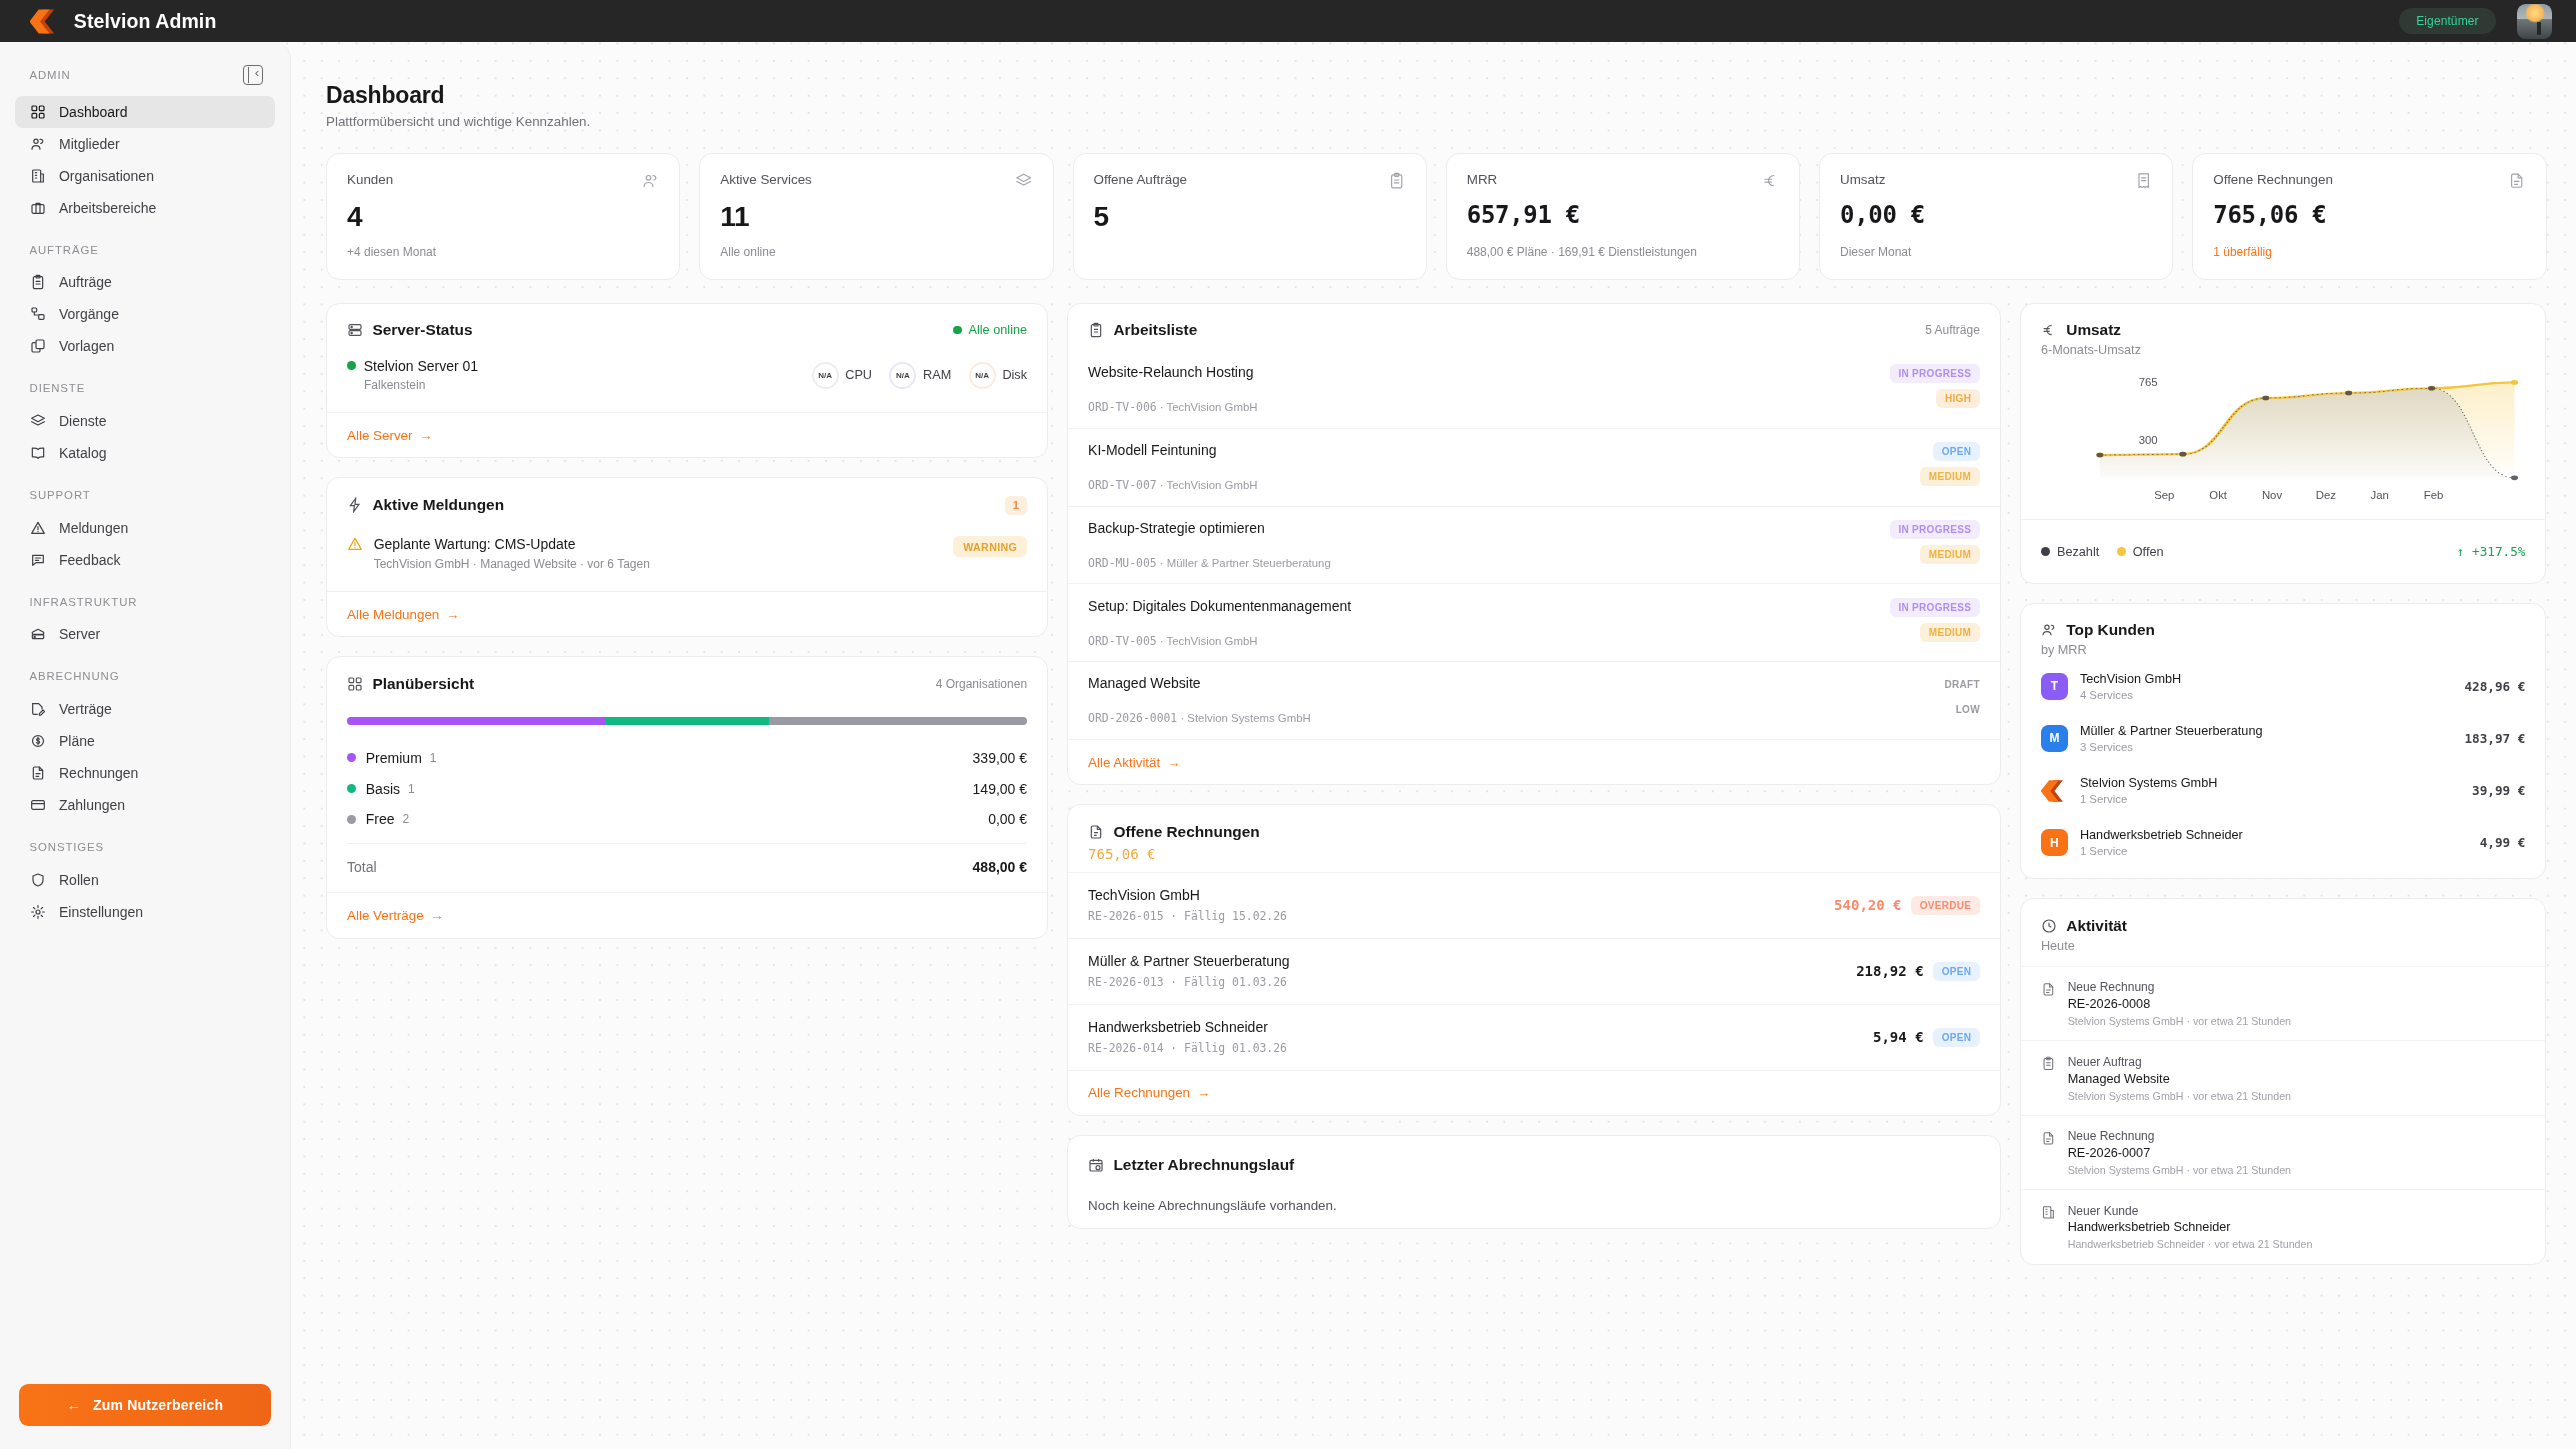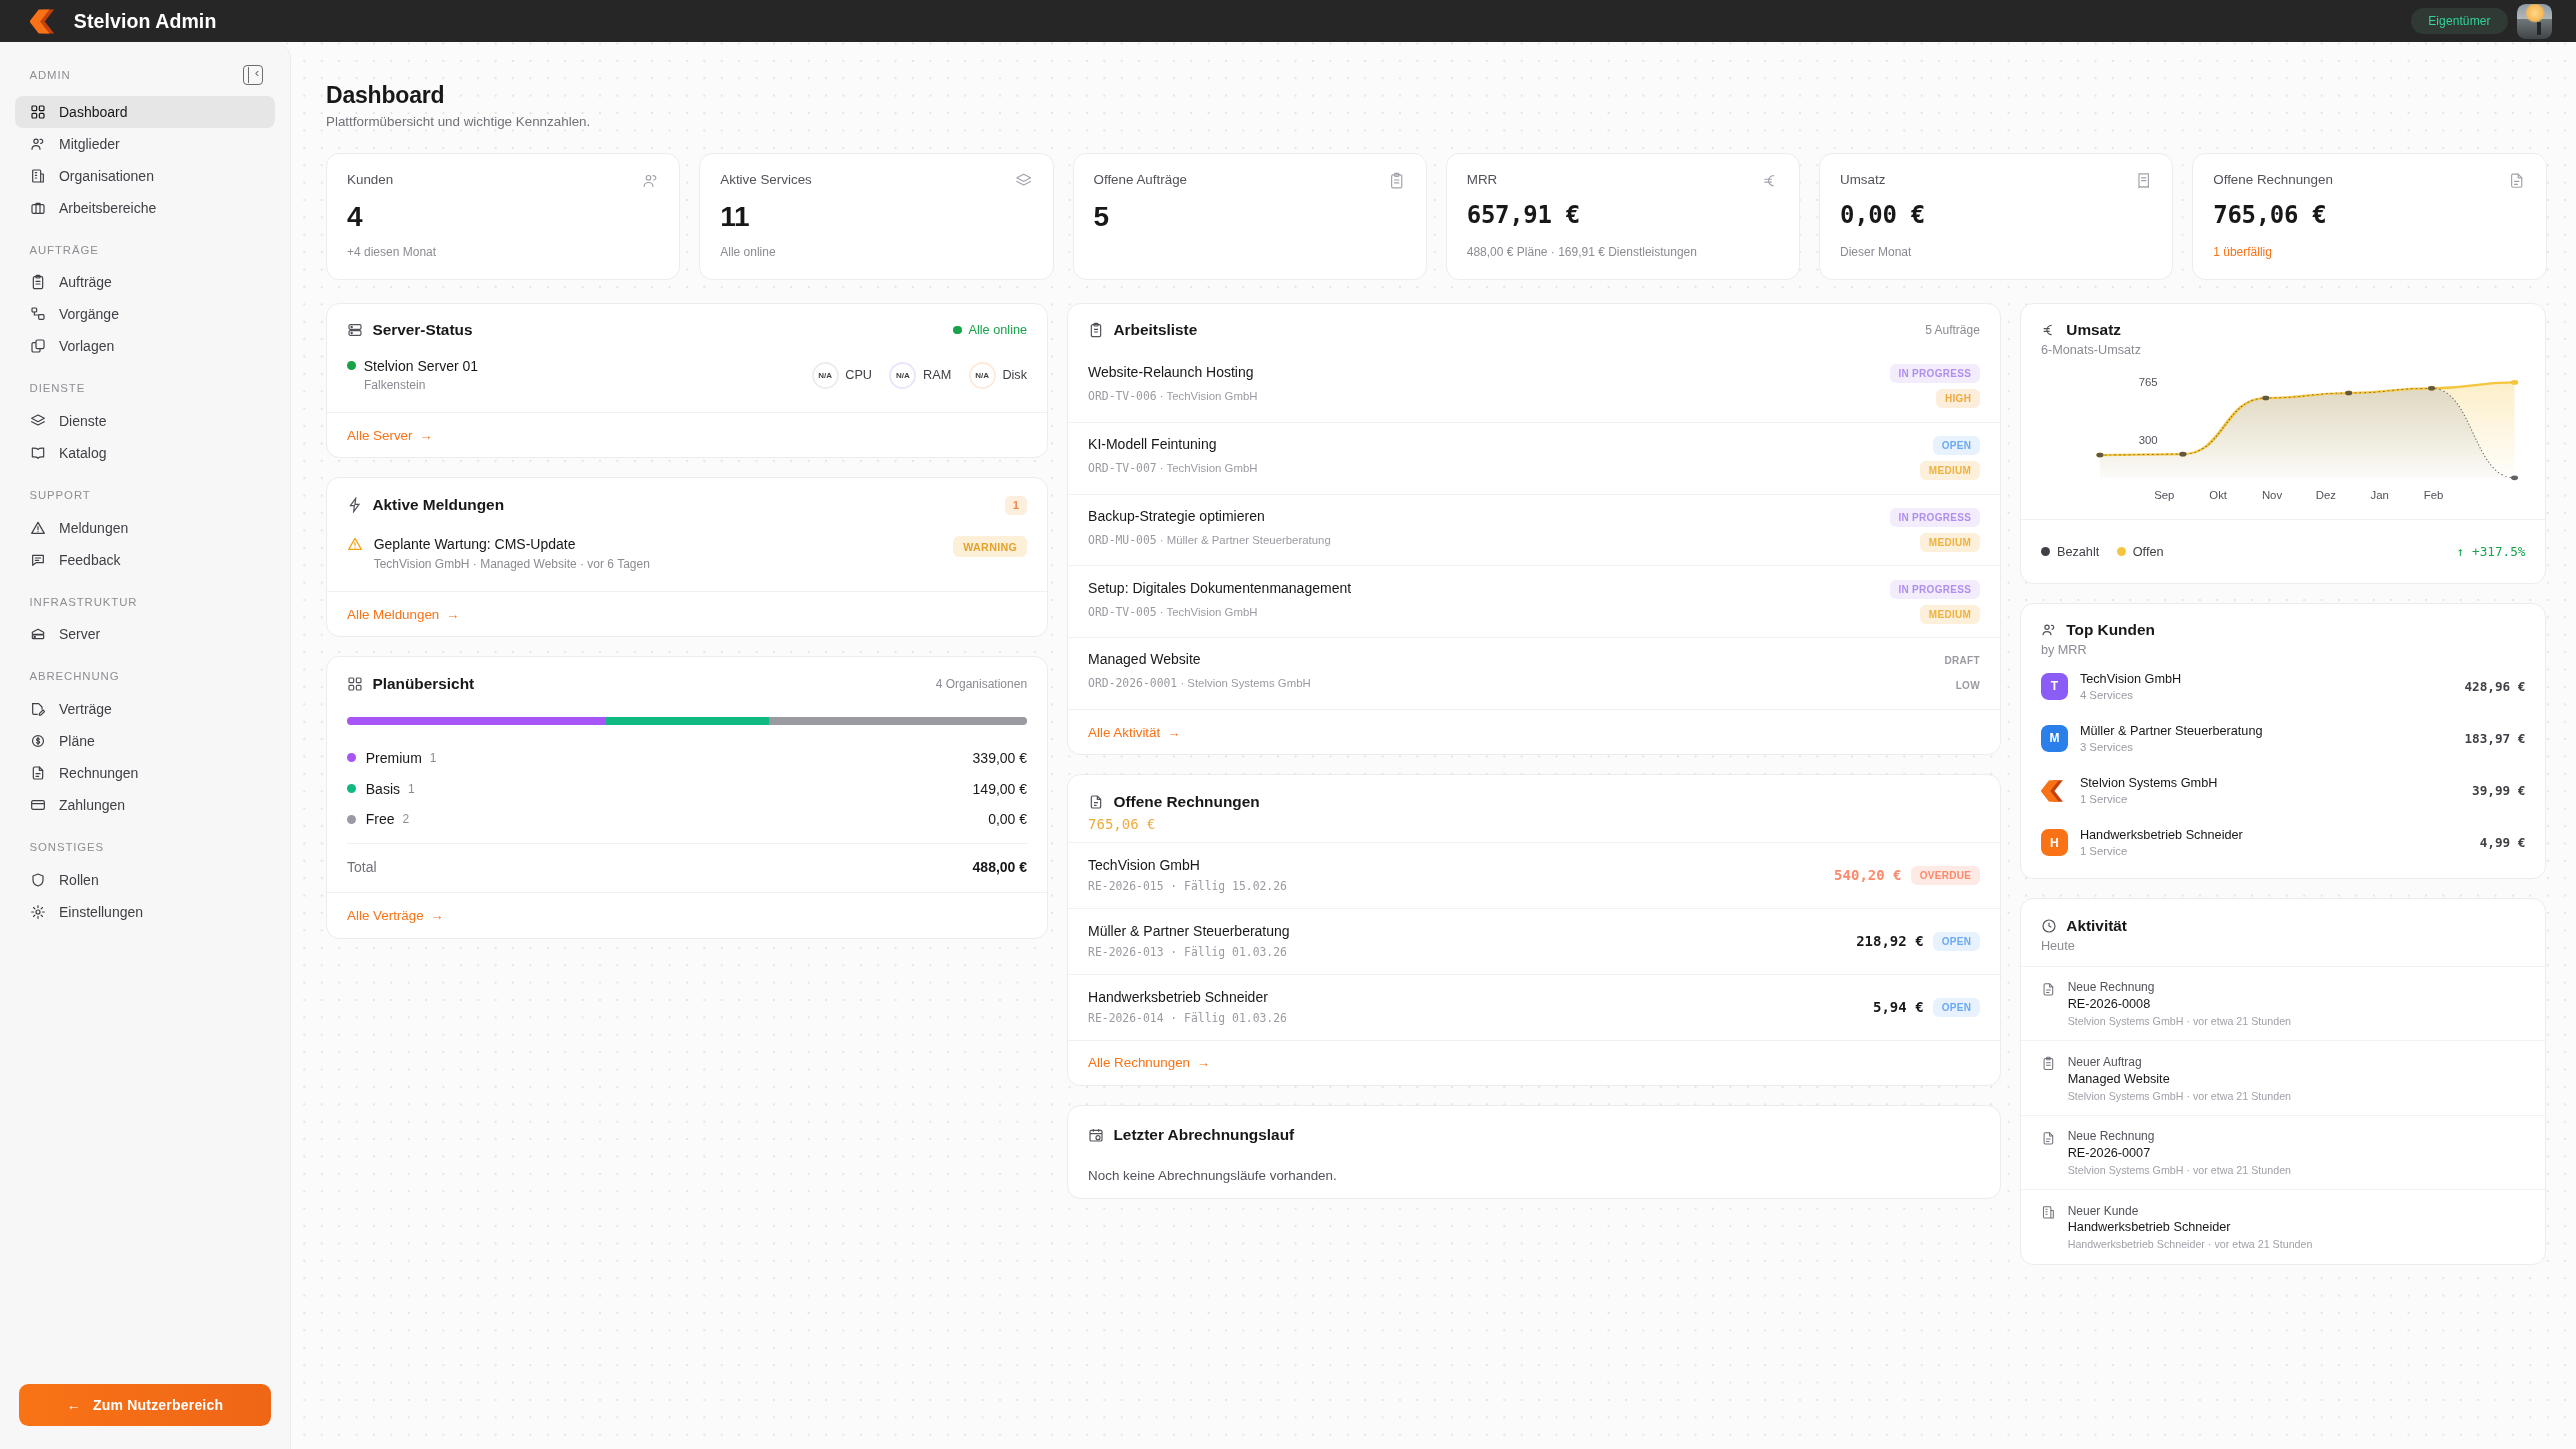--- a/index.html
+++ b/index.html
@@ -21,21 +21,21 @@
 
   
   .topbar {
     position: absolute; top: 0; left: 0; right: 0; height: 42px;
     background: #262626; display: flex; align-items: center;
     z-index: 30;
   }
   .brand { display: flex; align-items: center; gap: 14.8px; padding-left: 29.5px; width: 288px; }
   .brand-logo { width: 29.5px; height: 27px; position: relative; }
   .brand-title { color: #fff; font-size: 19.5px; font-weight: 700; letter-spacing: 0.1px; }
-  .topbar-right { margin-left: auto; display: flex; align-items: center; gap: 9px; padding-right: 24px; }
+  .topbar-right { margin-left: auto; display: flex; align-items: center; gap: 21px; padding-right: 24px; }
   .role-badge {
     background: #2e3a33; color: #34d399; font-size: 12px;
     padding: 6px 17.4px; border-radius: 670px; letter-spacing: 0.1px;
   }
   .avatar {
     width: 35px; height: 35px; border-radius: 8.7px; overflow: hidden;
     background: linear-gradient(180deg,#8f9ba4 0%,#b0b7bb 42%,#6f7679 44%,#3f4446 100%);
     position: relative; flex: none;
   }
   .avatar::before {
@@ -176,21 +176,21 @@
   .plan-total .lbl { color: #71717a; }
   .plan-total .val { margin-left: auto; font-weight: 700; }
 
   
   .wl-row {
     display: flex; align-items: flex-start; justify-content: space-between;
     padding: 13.4px 20px; border-top: 0.7px solid #f2f2f2; gap: 13.4px;
   }
   .wl-row:first-child { border-top: none; }
   .wl-title { font-size: 14px; }
-  .wl-sub { font-size: 11.4px; color: #9a9aa2; margin-top: 9px; font-family: "DejaVu Sans Mono", monospace; }
+  .wl-sub { font-size: 11.4px; color: #9a9aa2; margin-top: 20px; font-family: "DejaVu Sans Mono", monospace; }
   .wl-sub .plain { font-family: "Liberation Sans", sans-serif; }
   .wl-badges { display: flex; flex-direction: column; align-items: flex-end; gap: 6px; flex: none; }
   .chip {
     font-size: 10px; font-weight: 700; letter-spacing: 0.3px;
     padding: 4px 8.7px; border-radius: 6px; white-space: nowrap;
   }
   .chip.inprogress { background: #f3ecfd; color: #b08ef0; }
   .chip.open { background: #e8f2fe; color: #6aa9f5; }
   .chip.high { background: #fdeedb; color: #f0a93c; }
   .chip.medium { background: #fdf0da; color: #f0b13e; }

